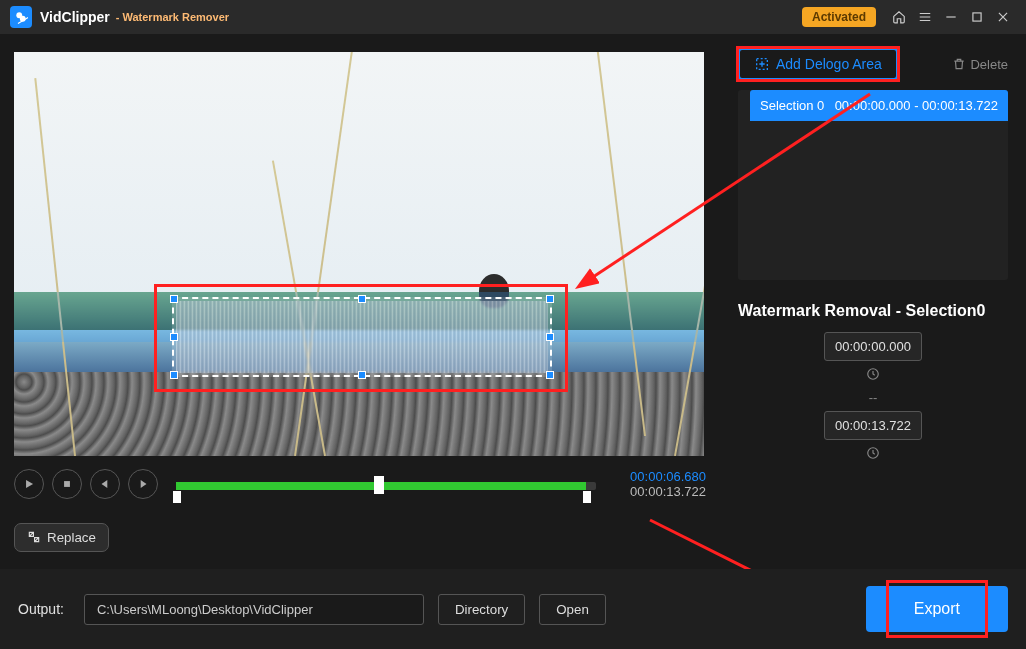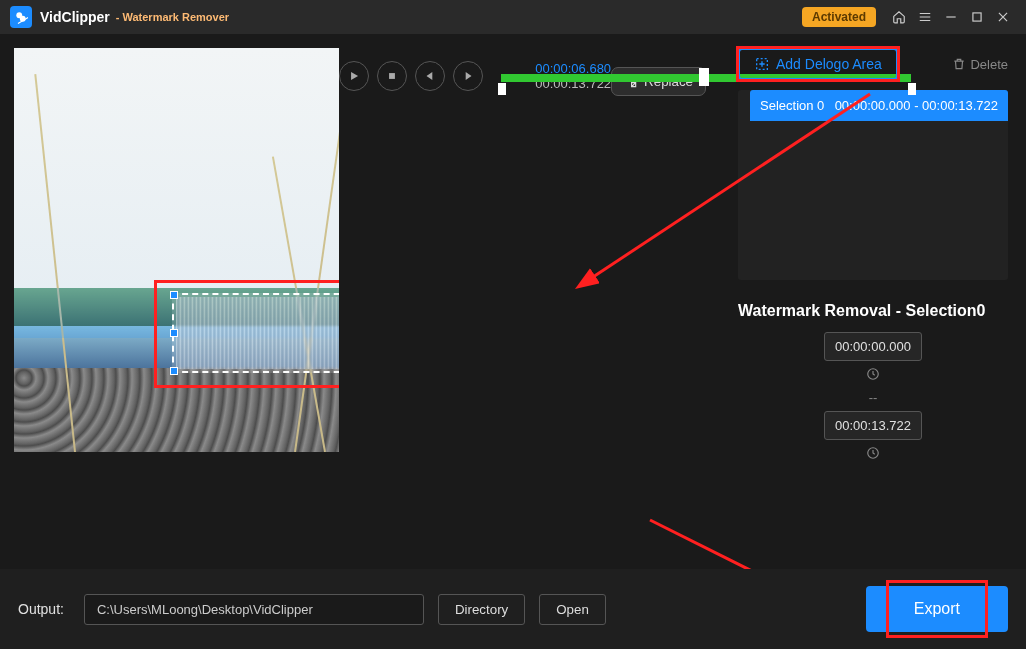--- a/index.html
+++ b/index.html
@@ -7,21 +7,21 @@
   
   .titlebar { height: 34px; background: #2a2a2a; display: flex; align-items: center; padding: 0 10px; }
   .logo-badge { width: 22px; height: 22px; background: #1c8cff; border-radius: 4px; display:flex; align-items:center; justify-content:center; margin-right:8px;}
   .app-name { font-weight: bold; color: #fff; font-size: 14px; margin-right: 6px;}
   .app-sub  { color: #fdba74; font-size: 11px; font-weight: bold;}
   .title-spacer { flex: 1; }
   .activated-pill { background: #f5a623; color: #5c3a00; border-radius: 4px; padding: 3px 10px; font-size: 12px; font-weight: bold; margin-right: 10px;}
   .title-icon { width: 26px; height: 26px; display:flex; align-items:center; justify-content:center; color:#ccc; }
   
   .main { display: flex; height: calc(649px - 34px - 80px); }
-  .left-pane { width: 720px; padding: 14px 14px; display:flex; flex-direction:row;justify-content:center;}
+  .left-pane { width: 720px; padding: 14px 14px; display:flex; flex-direction:column;justify-content:center;}
   
   .video-stage { width: 690px; height: 404px; position:relative; background: linear-gradient(to bottom, #eceef0 0%, #eceef0 60%, #888 61%, #777 70%, #3f6592 74%, #3f6592 75%, #6b6b6b 80%, #4a4a4a 100%); overflow:hidden;}
   .sky { position:absolute; top:0; left:0; right:0; height:260px; background: linear-gradient(to bottom, #f2f5f6, #e6eef3);}
   .mountain-band { position:absolute; top:240px; left:0; right:0; height:38px; background: linear-gradient(to bottom,#7aa86b,#3f6346);}
   .water-band { position:absolute; top:278px; left:0; right:0; height:50px; background: linear-gradient(to bottom,#8fc0d6,#3f6592);}
   .rocks-band { position:absolute; top:320px; left:0; right:0; height:120px; background: repeating-radial-gradient(circle at 10px 10px,#888,#666 6px,#555 8px,#888 12px), #5a5a5a; filter:contrast(120%);}
   .figure { position:absolute; top:222px; left:465px; width:30px; height:34px; background:#2c2c2c; border-radius:50% 50% 40% 40%;}
   .reed { position:absolute; width:2px; background: linear-gradient(to top,#c7b887,#d4c997); transform-origin:bottom;}
   
   .blue-overlay { position:absolute; top:240px; left:0; right:0; height:50px; background: rgba(50,160,255,0.25);}

